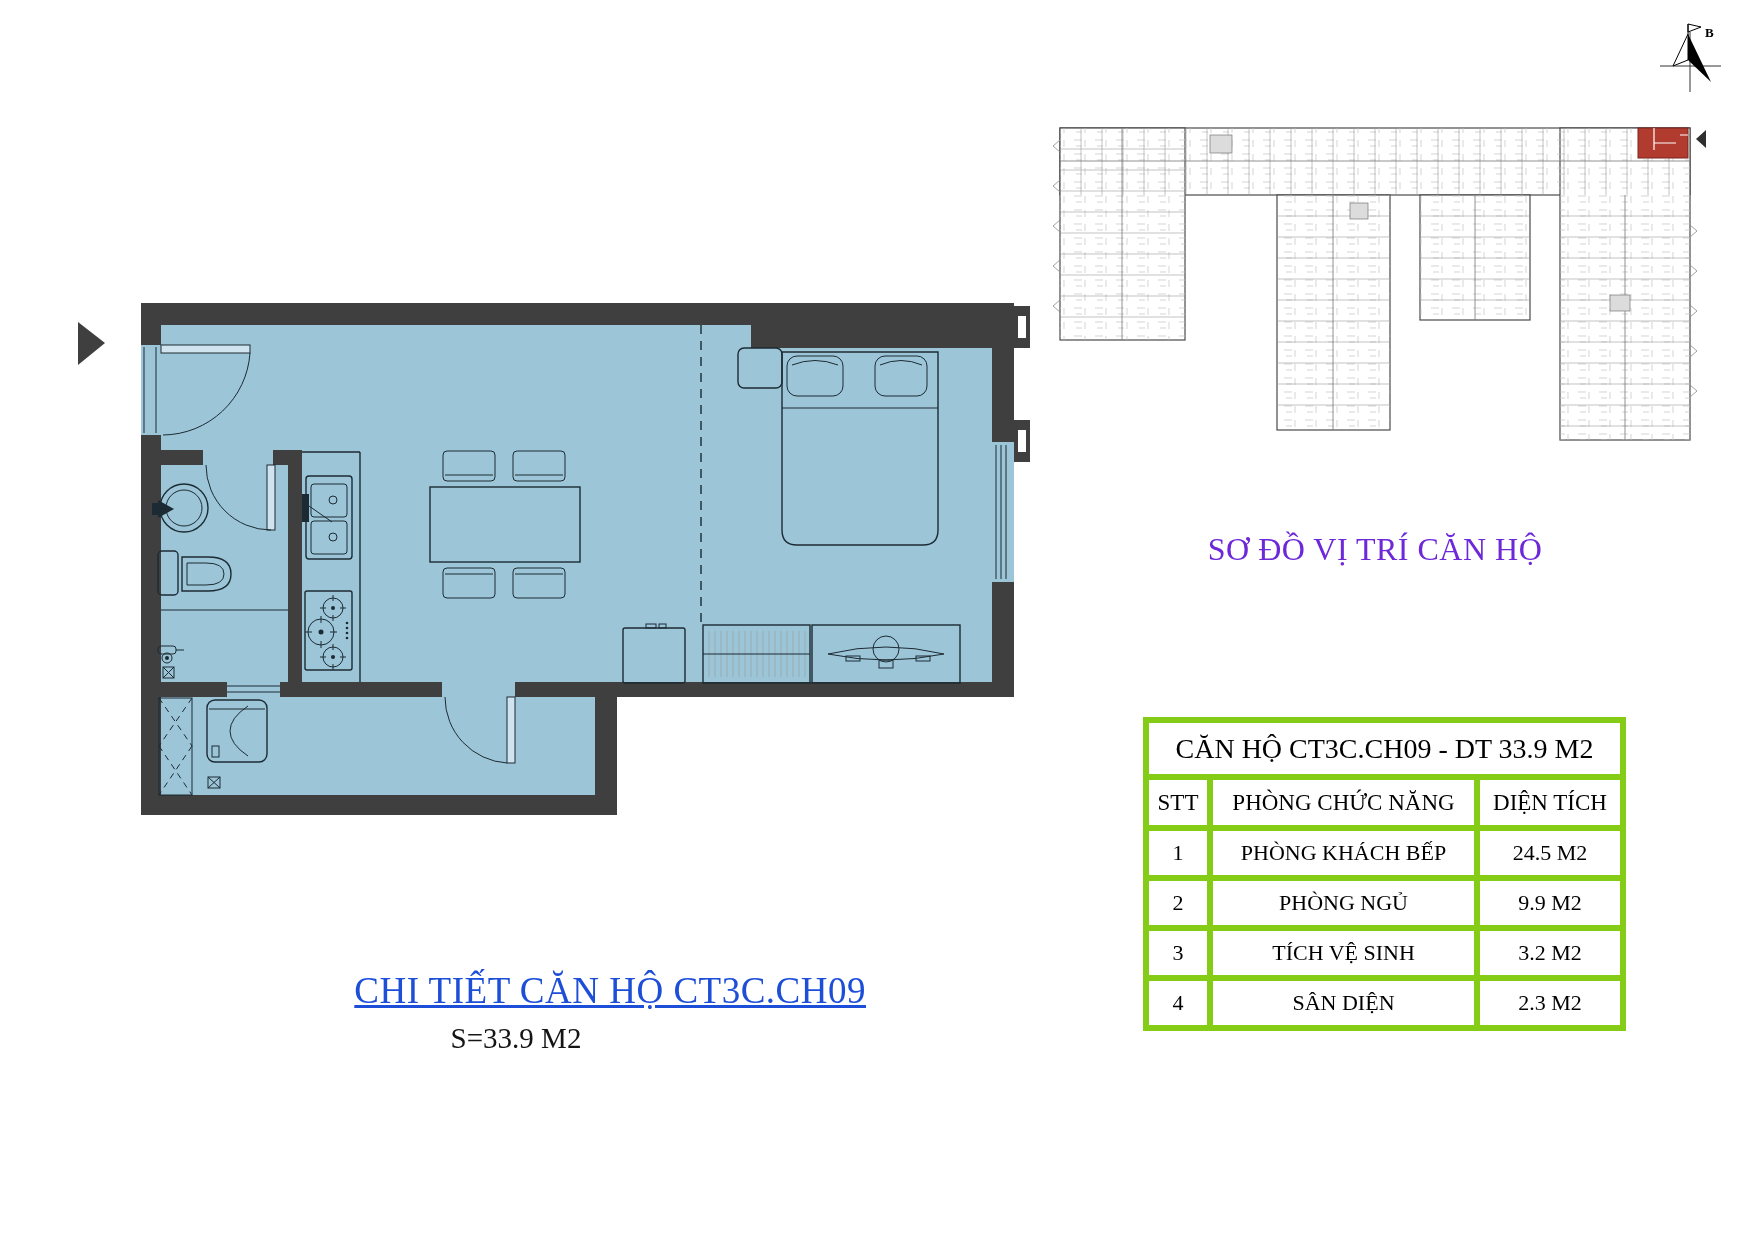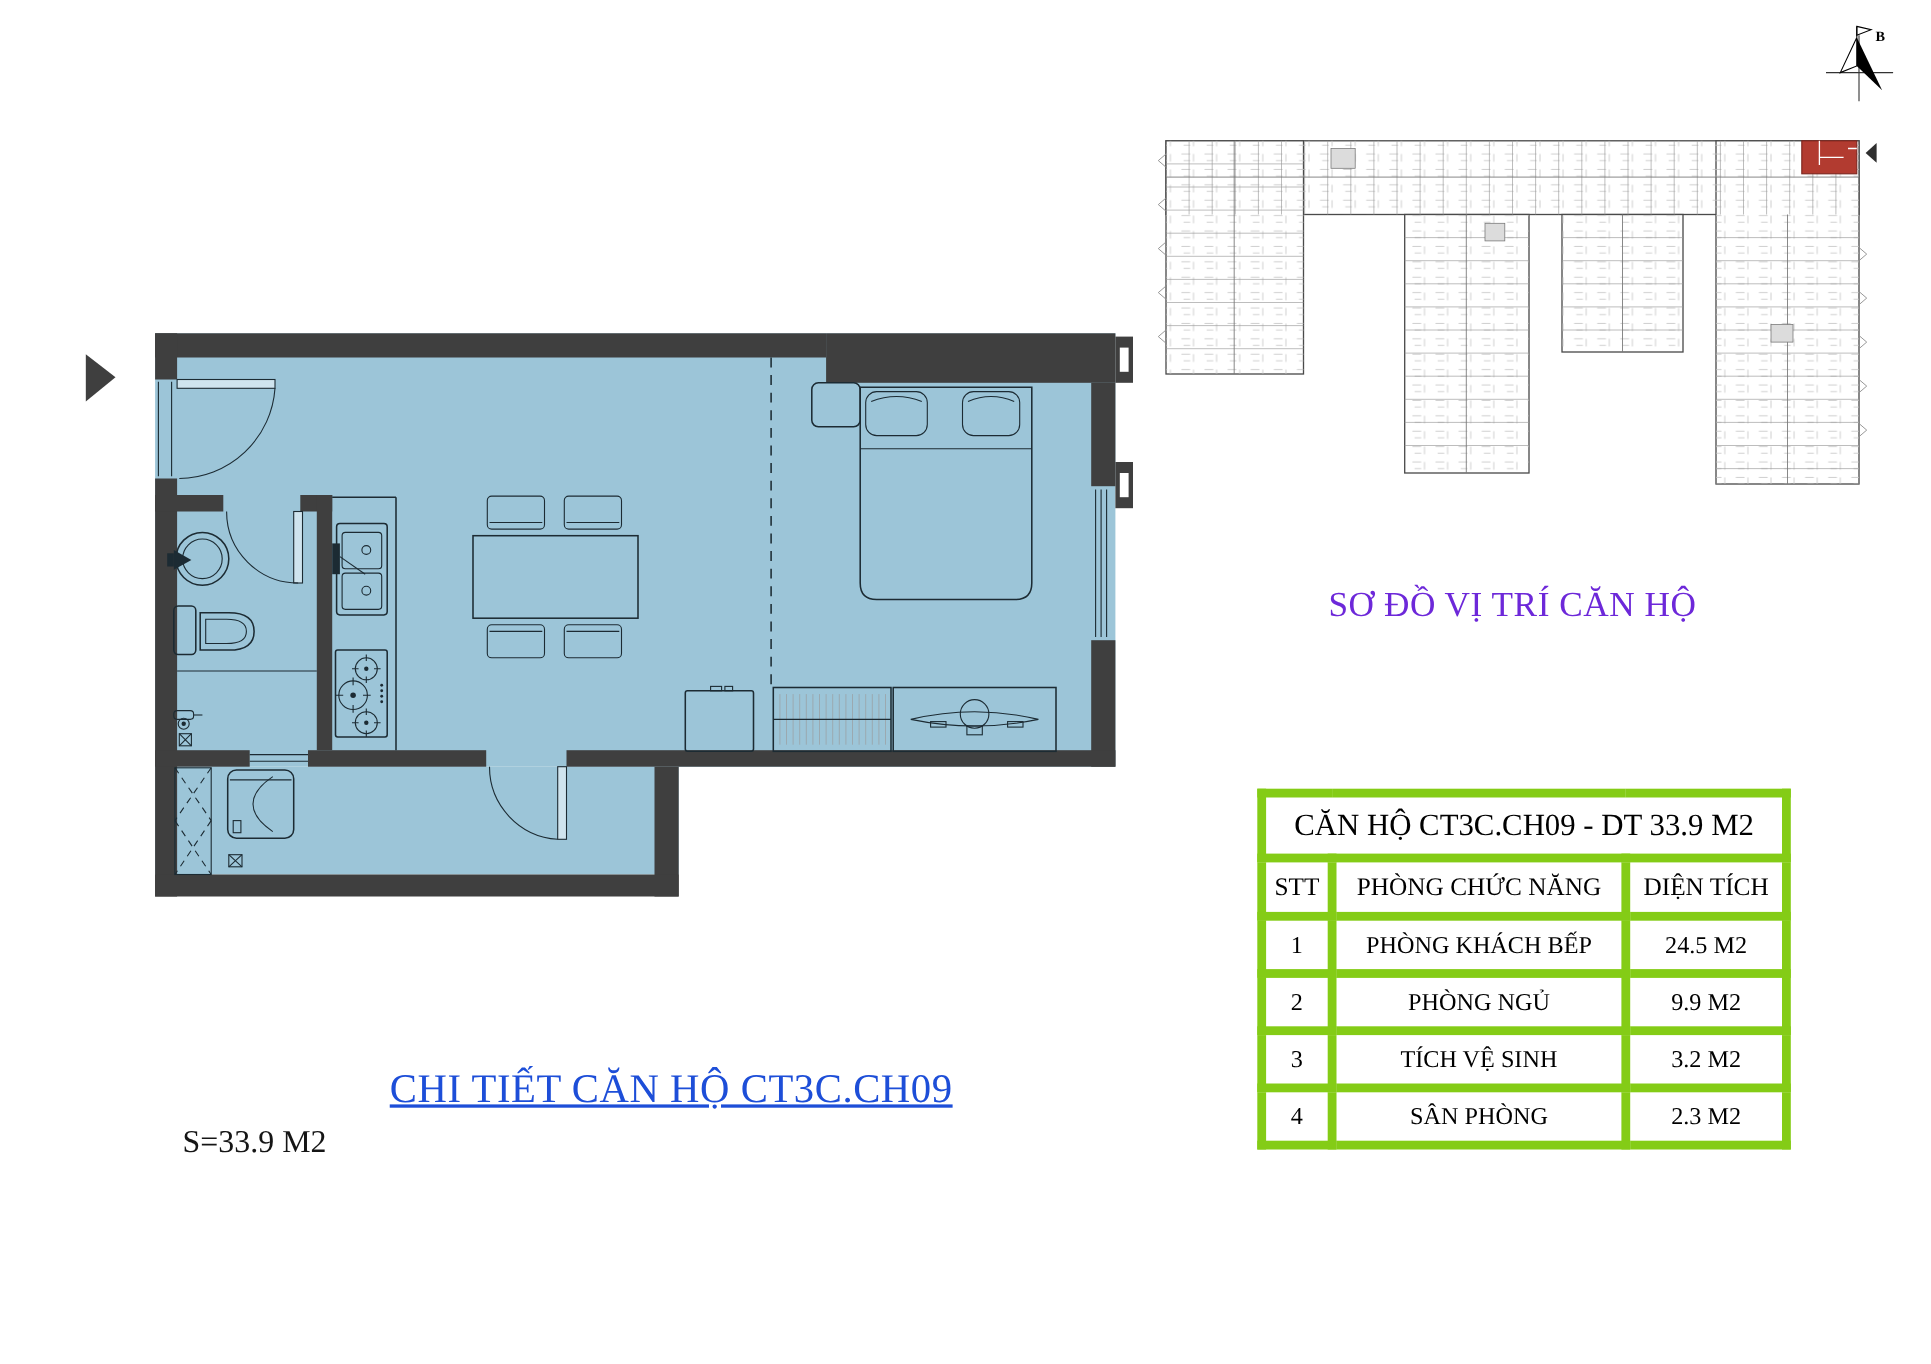--- a/index.html
+++ b/index.html
@@ -4,21 +4,21 @@
 <style>
   :root{
     --floor:#9cc5d8; --wall:#3f3f3f; --line:#1c2b33;
     --door-leaf:#cfe4ee; --highlight-red:#b23b30;
   }
   html,body{margin:0;padding:0;}
   body{width:1755px;height:1240px;background:#ffffff;position:relative;
        font-family:"Liberation Serif", serif; color:#111;}
   .abs{position:absolute;}
   .title-main{font-size:37px;letter-spacing:.5px;text-align:right;color:#1d4ed8;text-decoration:underline;}
-  .title-sub{font-size:29px;color:#151515;}
+  .title-sub{font-size:29px;text-align:center;color:#151515;}
   .title-loc{font-size:32px;letter-spacing:.5px;text-align:center;color:#6d28d9;}
 
   
   .floor{fill:var(--floor);}
   .wall{fill:var(--wall);}
   .ln{stroke:var(--line);fill:none;stroke-width:1.4;}
   .lnt{stroke:var(--line);fill:none;stroke-width:1;}
   .lfill{fill:var(--line);}
   .leaf{fill:var(--door-leaf);stroke:var(--line);stroke-width:1;}
   .dash{stroke-dasharray:9 7;}
@@ -28,21 +28,21 @@
   .bwing{fill:#ffffff;stroke:#4a4a4a;stroke-width:1.2;}
   .bdiv{stroke:#9a9a9a;stroke-width:.6;fill:none;}
   .bcorr{stroke:#777;stroke-width:.8;fill:none;}
   .bsaw{stroke:#8a8a8a;stroke-width:.8;fill:none;}
   .bcore{fill:#dcdcdc;stroke:#777;stroke-width:.7;}
   .redu{fill:var(--highlight-red);stroke:#7a241c;stroke-width:1;}
 
   
   table.info{border-collapse:collapse;table-layout:fixed;width:477px;background:#fff;
              font-family:"Liberation Serif", serif;}
-  table.info td,table.info th{border:8px solid #84cc16;text-align:center;vertical-align:middle;
+  table.info td,table.info th{border:6px solid #84cc16;text-align:center;vertical-align:middle;
              padding:0;color:#000;font-weight:normal;}
   table.info{border:3px solid #000;}
   .t-title{font-size:28px;height:51px;}
   .t-head{font-size:23px;height:45px;border-radius:23px;}
   .t-cell{font-size:22px;height:44px;}
 </style>
 </head>
 <body>
 
 <svg class="abs" style="left:70px;top:290px" width="970" height="540" viewBox="0 0 970 540">
@@ -287,18 +287,18 @@
         <td class="t-cell">PHÒNG NGỦ</td>
         <td class="t-cell">9.9 M2</td>
       </tr>
       <tr>
         <td class="t-cell">3</td>
         <td class="t-cell">TÍCH VỆ SINH</td>
         <td class="t-cell">3.2 M2</td>
       </tr>
       <tr>
         <td class="t-cell">4</td>
-        <td class="t-cell">SÂN PHÒNG</td>
+        <td class="t-cell">SÂN DIỆN</td>
         <td class="t-cell">2.3 M2</td>
       </tr>
     </tbody>
   </table>
 </div>
 
 </body></html>

